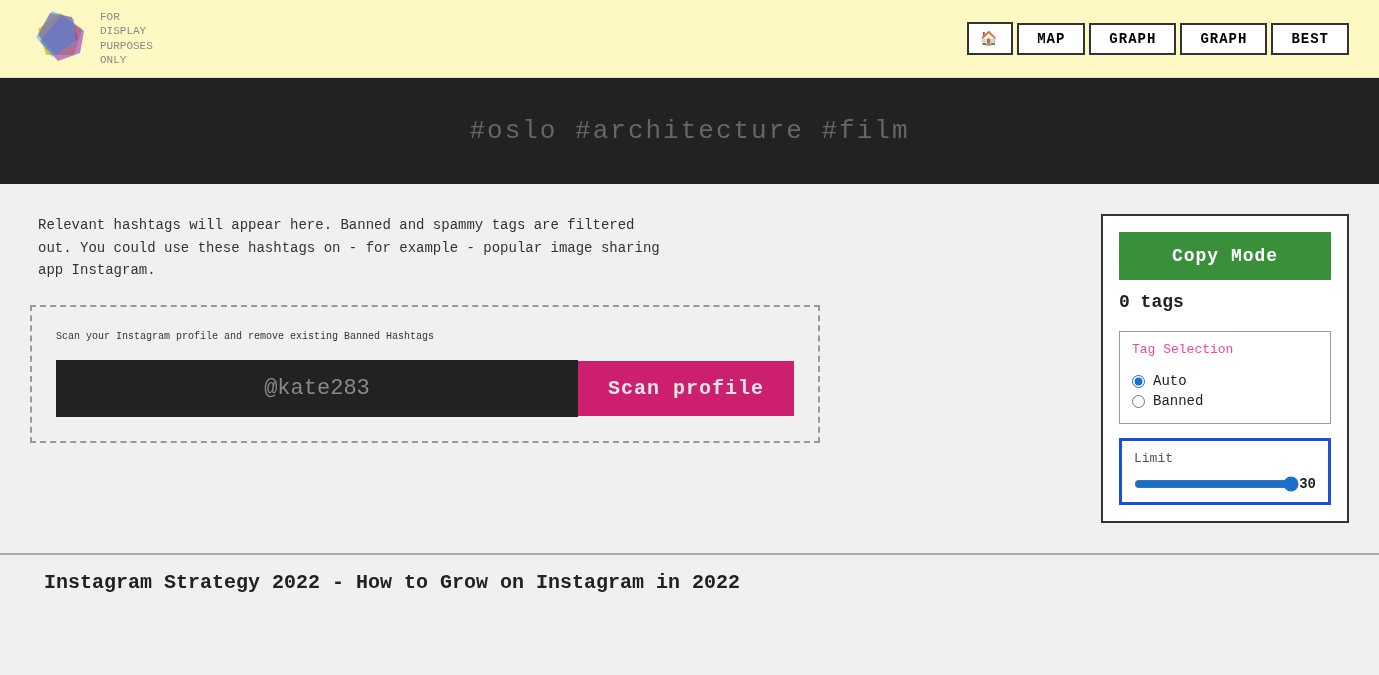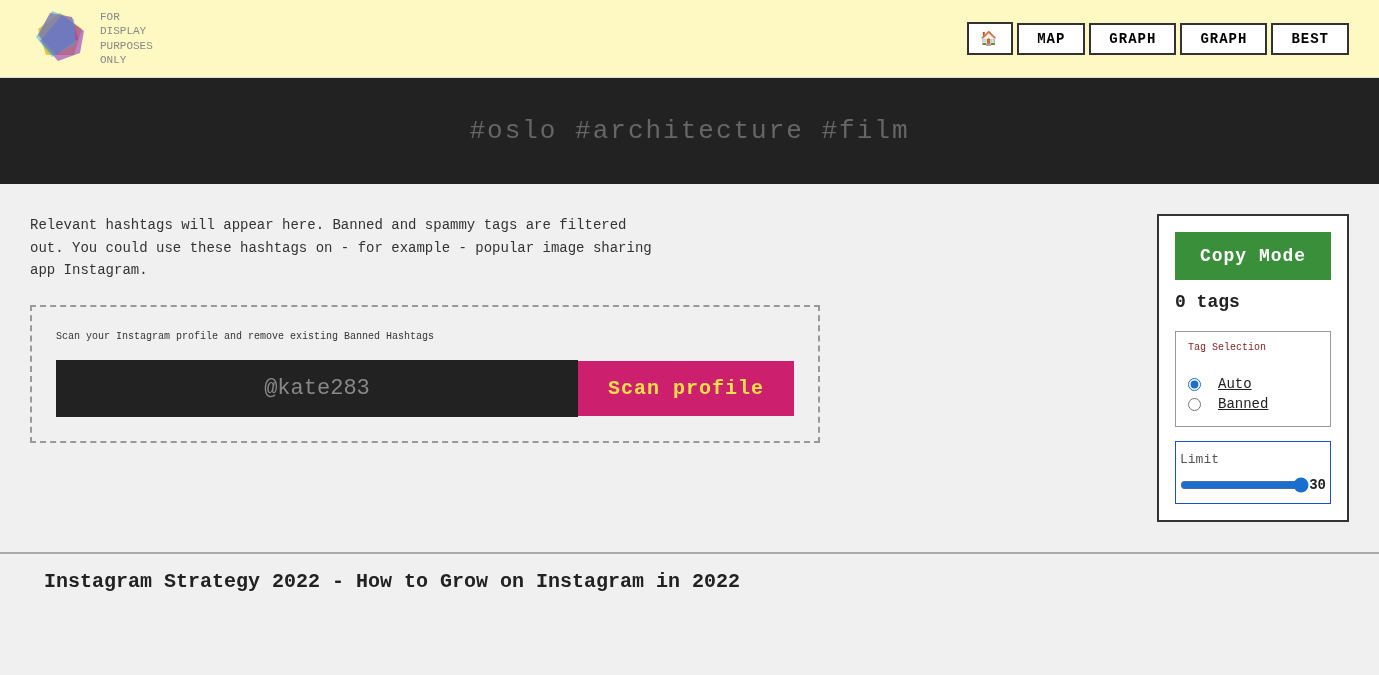--- a/index.html
+++ b/index.html
@@ -126,34 +126,34 @@
       outline: none;
       color: #aaa;
       font-family: 'Courier New', Courier, monospace;
       font-size: 22px;
       padding: 16px 20px;
       text-align: center;
     }
     .username-input::placeholder { color: #888; }
     .scan-btn {
       background: #cc1f6d;
-      color: #fde047;
+      color: #e5e5e5;
       border: none;
       font-family: 'Courier New', Courier, monospace;
       font-size: 20px;
       font-weight: bold;
       padding: 16px 30px;
       cursor: pointer;
       white-space: nowrap;
       letter-spacing: 1px;
     }
 
     
     .right-panel {
-      width: 192px;
+      width: 248px;
       border: 2px solid #333;
       padding: 16px;
       background: #fff;
       flex-shrink: 0;
     }
     .copy-mode-btn {
       background: #3a8f3a;
       color: #fff;
       border: none;
       font-family: 'Courier New', Courier, monospace;
@@ -171,39 +171,38 @@
       font-weight: bold;
       margin-bottom: 19px;
     }
     .tag-selection-box {
       border: 1px solid #999;
       padding: 10px 12px;
       margin-bottom: 14px;
     }
     .tag-selection-label {
       font-family: 'Courier New', Courier, monospace;
-      font-size: 10px;
-      color: #7f1d1d;
-      margin-bottom: 23px;
+      font-size: 13px;
+      color: #ec4899;
+      margin-bottom: 16px;
     }
     .radio-row {
       display: flex;
       align-items: center;
-      gap: 17px;
+      gap: 8px;
       margin-bottom: 4px;
       font-family: 'Courier New', Courier, monospace;
       font-size: 14px;
-      text-decoration: underline;
     }
     .radio-row input[type="radio"] { accent-color: #1a6ecc; }
 
     
     .limit-box {
-      border: 1px solid #1d4ed8;
-      padding: 10px 4px;
+      border: 3px solid #1d4ed8;
+      padding: 10px 12px;
     }
     .limit-label {
       font-family: 'Courier New', Courier, monospace;
       font-size: 13px;
       color: #555;
       margin-bottom: 10px;
     }
     .slider-row {
       display: flex;
       align-items: center;
@@ -257,21 +256,21 @@
   </nav>
 </header>
 
 <div class="search-bar">
   <input class="search-input" type="text" placeholder="#oslo #architecture #film" style="">
 </div>
 
 <div class="main-content">
 
   <div class="left-panel">
-    <p class="description" style="white-space:pre-line;">Relevant hashtags will appear here. Banned and spammy tags are filtered
+    <p class="description" style="white-space:pre-line;margin-left:8px;">Relevant hashtags will appear here. Banned and spammy tags are filtered
 out. You could use these hashtags on - for example - popular image sharing
 app Instagram.</p>
 
     
     <div class="scan-box">
       <p class="scan-description">Scan your Instagram profile and remove existing Banned Hashtags</p>
       <div class="scan-input-row">
         <input class="username-input" type="text" placeholder="@kate283" style="">
         <button class="scan-btn">Scan profile</button>
       </div>

